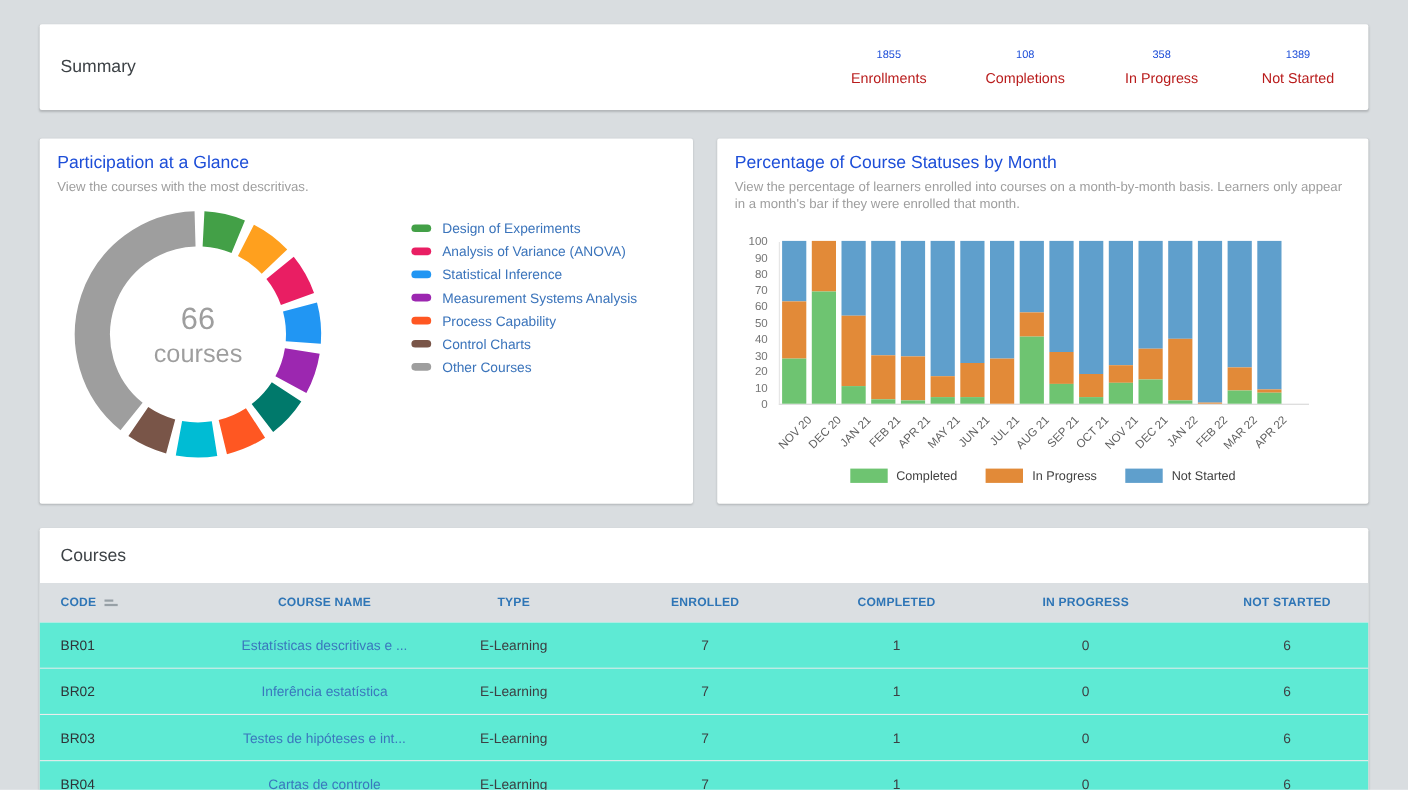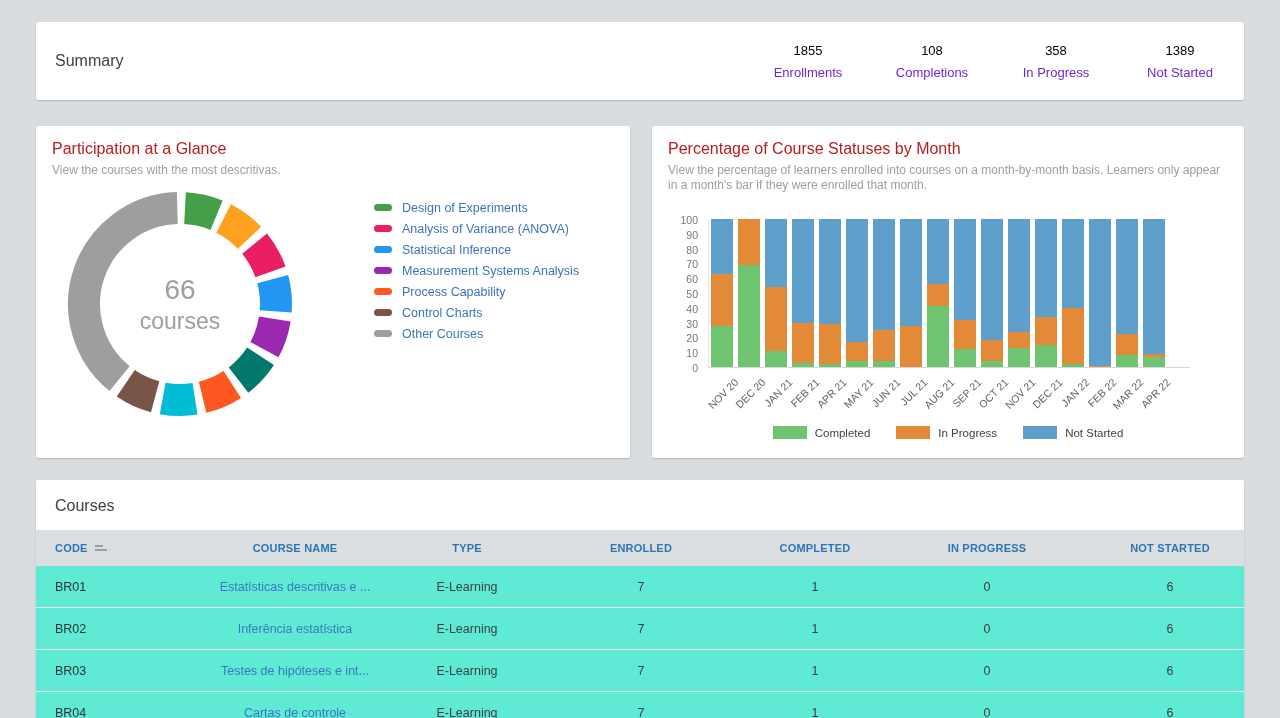--- a/index.html
+++ b/index.html
@@ -6,29 +6,29 @@
   html, body { width: 1280px; height: 718px; overflow: hidden; }
   body { background: #d9dde0; font-family: "Liberation Sans", sans-serif; }
   .page { padding: 22px 36px 0 36px; }
   .card { background: #ffffff; border-radius: 2px; box-shadow: 0 1px 2px rgba(0,0,0,0.18); }
 
   
   .summary { height: 78px; display: flex; align-items: center; margin-bottom: 26px; }
   .summary-title { margin-left: 19px; font-size: 16px; color: #3d4246; }
   .stats { margin-left: auto; display: flex; padding-right: 2px; }
   .stat { width: 124px; text-align: center; }
-  .stat-value { font-size: 13px; color: #000000; }
-  .stat-label { font-size: 13px; color: #6d28d9; margin-top: 7px; }
+  .stat-value { font-size: 10px; color: #1d4ed8; }
+  .stat-label { font-size: 13px; color: #b91c1c; margin-top: 7px; }
 
   
   .charts-row { display: flex; gap: 22px; margin-bottom: 22px; }
   .chart-card { height: 332px; position: relative; }
   .left-card { width: 594px; }
   .right-card { width: 592px; }
-  .card-title { position: absolute; left: 16px; top: 14px; font-size: 16px; color: #b91c1c; }
+  .card-title { position: absolute; left: 16px; top: 14px; font-size: 16px; color: #1d4ed8; }
   .card-sub { position: absolute; left: 16px; top: 37px; font-size: 12px; color: #9e9e9e; line-height: 15px; }
   .right-card .card-sub { width: 560px; }
 
   
   .donut-wrap { position: absolute; left: 30px; top: 64px; width: 228px; height: 228px; }
   .donut-center { position: absolute; left: 0; top: 0; width: 228px; height: 228px;
     display: flex; flex-direction: column; align-items: center; justify-content: center; pointer-events: none; }
   .donut-num { font-size: 28px; color: #9e9e9e; }
   .donut-lbl { font-size: 23px; color: #9e9e9e; margin-top: 2px; }
   .dlegend { position: absolute; left: 338px; top: 71px; }

